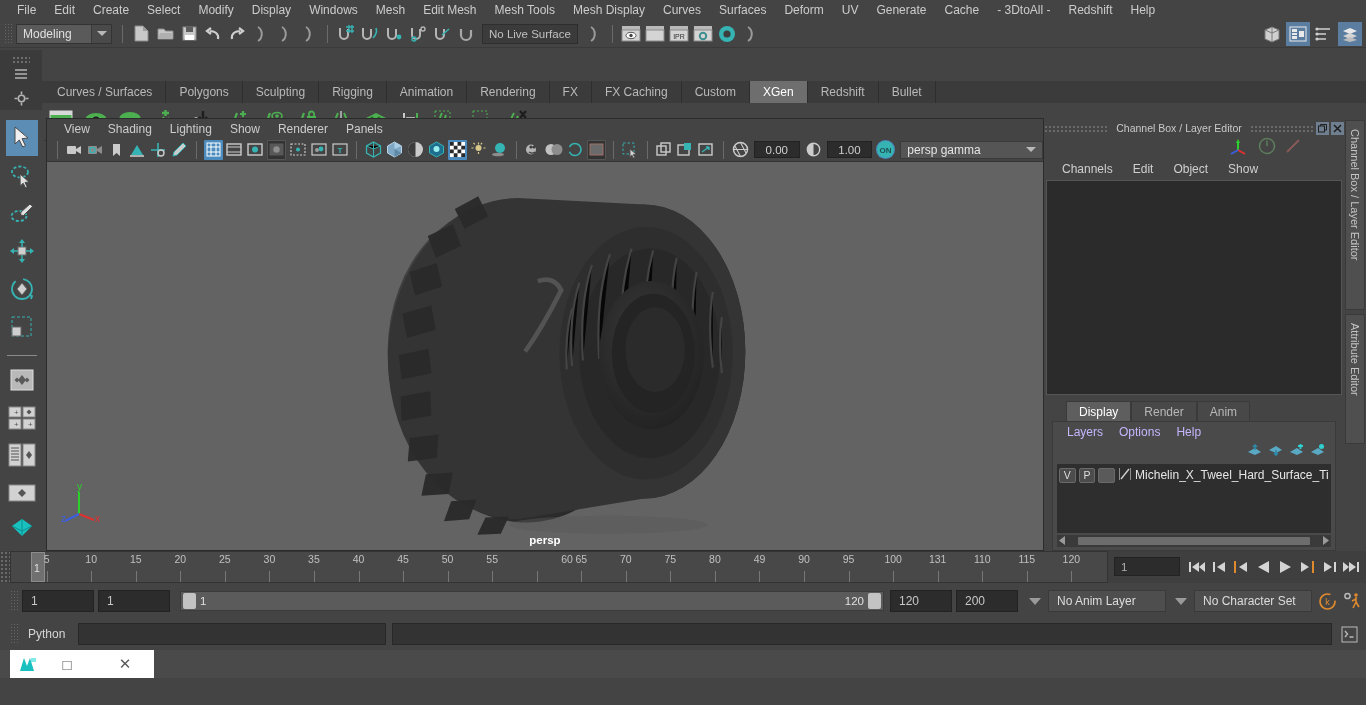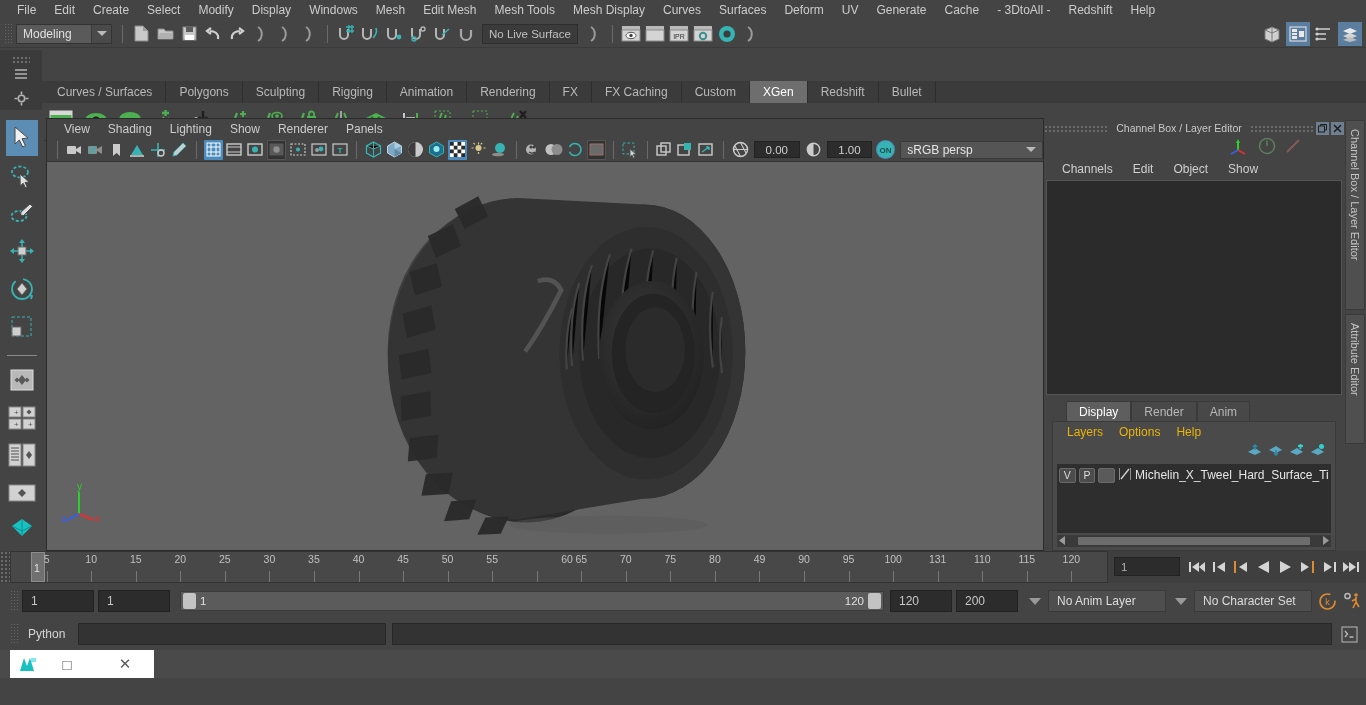--- a/index.html
+++ b/index.html
@@ -161,21 +161,21 @@
   .cb-menu .m { padding: 0 10px; font-size: 12px; color: #cfcfcf; }
   .cb-body { flex: 1; background: #2b2b2b; border: 1px solid #555; margin: 0 2px 2px 2px; min-height: 0; }
   .layer-tabs { height: 20px; display: flex; align-items: stretch; margin-top: 4px; padding-left: 22px; }
   .ltab {
     padding: 0 12px; display: flex; align-items: center; font-size: 12px;
     color: #b7b7b7; background: #484848; border: 1px solid #3a3a3a; border-bottom: none;
   }
   .ltab.active { background: #5e5e5e; color: #ffffff; }
   .layer-box { height: 130px; background: #4a4a4a; border: 1px solid #3a3a3a; margin: 0 8px; display: flex; flex-direction: column; }
   .layer-menu { height: 20px; display: flex; align-items: center; padding-left: 6px; }
-  .layer-menu .m { padding: 0 8px; font-size: 12px; color: #eab308; }
+  .layer-menu .m { padding: 0 8px; font-size: 12px; color: #c4b5fd; }
   .layer-arrows { height: 20px; display: flex; align-items: center; justify-content: flex-end; padding-right: 10px; gap: 6px; }
   .layer-list { flex: 1; background: #2e2e2e; margin: 2px 4px; position: relative; }
   .layer-row { height: 18px; display: flex; align-items: center; padding: 0 2px; margin-top: 2px; }
   .lbtn { width: 18px; height: 15px; background: #4c4c4c; border: 1px solid #6a6a6a; border-radius: 2px;
     font-size: 10.5px; color: #dcdcdc; display: flex; align-items: center; justify-content: center; margin-right: 3px; }
   .lcolor { width: 18px; height: 15px; background: #5a5a5a; border: 1px solid #6a6a6a; border-radius: 2px; margin-right: 4px; }
   .layer-name { font-size: 12px; color: #e6e6e6; white-space: nowrap; overflow: hidden; }
   .layer-scroll { height: 12px; background: #3a3a3a; margin: 0 4px 3px; display: flex; align-items: center; }
   .layer-scroll .bar { height: 8px; background: #6d6d6d; border-radius: 1px; flex: 1; margin: 0 12px; }
   .vtabstrip {
@@ -880,21 +880,21 @@
           </svg>
       </div>
       <div class="numfield">1.00</div>
       <div class="vicon on" style="border-radius:50%;width:19px;height:19px;">
         <svg width="19" height="19" viewBox="0 0 19 19">
             <circle cx="9.5" cy="9.5" r="8.5" fill="#36b3b3"></circle>
             <text x="9.5" y="13" font-size="8" text-anchor="middle" fill="#1e4f4f" font-family="Liberation Sans" font-weight="bold">ON</text>
           </svg>
       </div>
       <div class="gammasel">
-        <div class="t">sRGB persp</div>
+        <div class="t">persp gamma</div>
         <div class="a">
             <div class="tri-down"></div>
           </div>
       </div>
     </div>
 
     <div class="canvas">
       <svg width="100%" height="100%" viewBox="0 0 990 430" preserveAspectRatio="xMidYMid meet">
         <defs>
           <radialGradient id="tireG" cx="38%" cy="32%" r="78%">
@@ -959,20 +959,21 @@
       <div class="axisgiz">
         <svg width="50" height="48" viewBox="0 0 50 48">
           <path d="M18 34 L18 12" stroke="#2cd02c" stroke-width="2"></path>
           <path d="M18 34 L33 40" stroke="#e03030" stroke-width="2"></path>
           <path d="M18 34 L4 41" stroke="#3a5fe0" stroke-width="2"></path>
           <text x="16" y="10" font-size="10" fill="#2cd02c" font-family="Liberation Sans">y</text>
           <text x="34" y="42" font-size="10" fill="#e03030" font-family="Liberation Sans">x</text>
           <text x="0" y="42" font-size="10" fill="#3a5fe0" font-family="Liberation Sans">z</text>
         </svg>
       </div>
+      <div class="persp-label">persp</div>
     </div>
   </div>
 
   <div class="rightpanel">
     <div class="rp-title">
       <div class="dots"></div>
       <div class="tt">Channel Box / Layer Editor</div>
       <div class="dots"></div>
       <div class="rp-btn">
         <svg width="9" height="9" viewBox="0 0 9 9">

